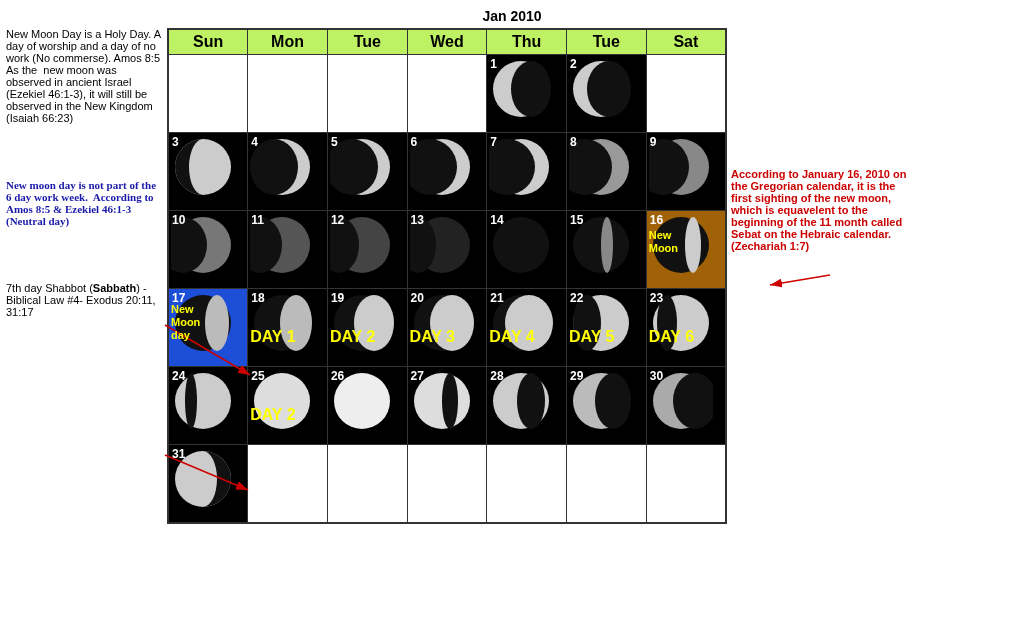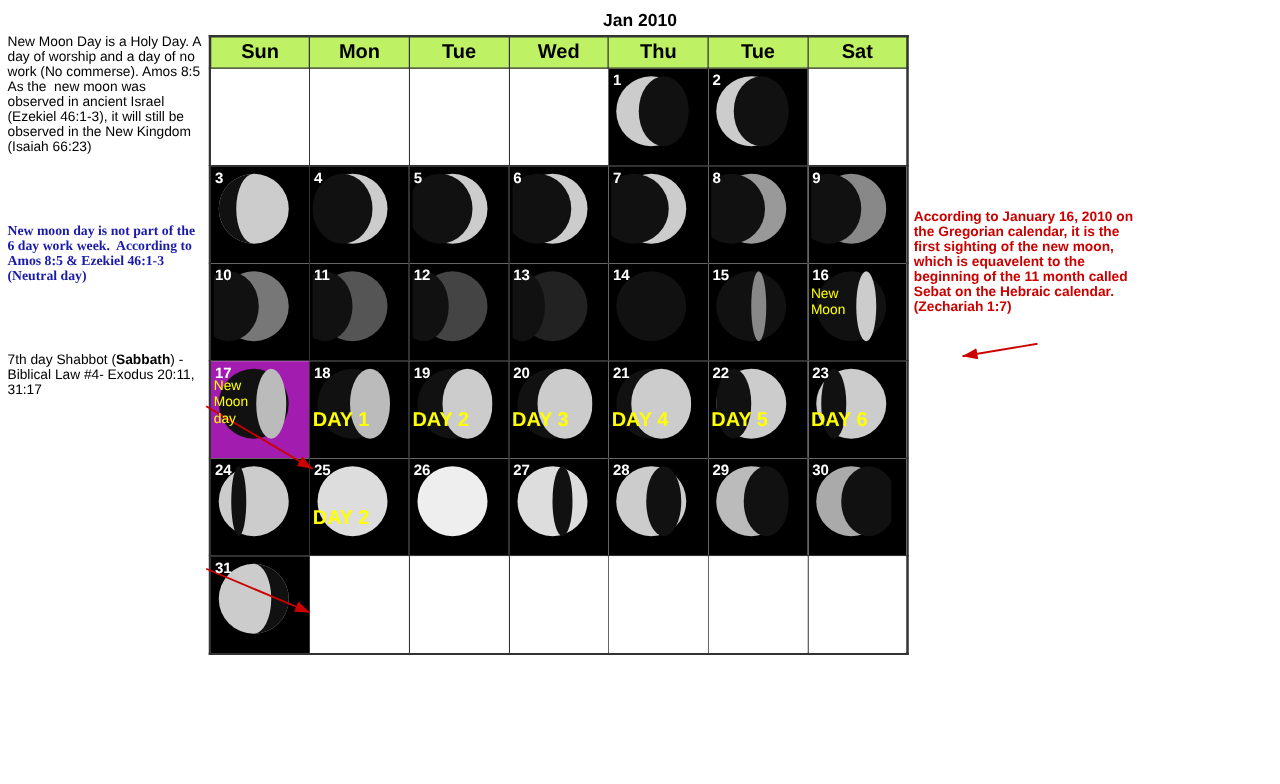--- a/index.html
+++ b/index.html
@@ -95,21 +95,21 @@
       font-weight: bold;
       color: yellow;
       z-index: 2;
       line-height: 1.1;
     }
     .new-moon-label {
       position: absolute;
       top: 18px;
       left: 2px;
       font-size: 11px;
-      font-weight: normal;
+      font-weight: bold;
       color: yellow;
       z-index: 2;
       line-height: 1.2;
     }
     .moon-svg {
       width: 64px;
       height: 64px;
     }
   </style>
 </head>
@@ -254,32 +254,32 @@
                 <circle cx="32" cy="32" r="28" fill="#111"></circle>
               </svg>
           </td>
           <td>
             <span class="day-number">15</span>
             <svg class="moon-svg" viewBox="0 0 64 64">
                 <circle cx="32" cy="32" r="28" fill="#111"></circle>
                 <ellipse cx="38" cy="32" rx="6" ry="28" fill="#888"></ellipse>
               </svg>
           </td>
-          <td style="background:#000000;">
+          <td style="background:#a16207;">
             <span class="day-number" style="color:#fff;">16</span>
             <span class="new-moon-label">New<br>Moon</span>
             <svg class="moon-svg" viewBox="0 0 64 64">
                 <circle cx="32" cy="32" r="28" fill="#111"></circle>
                 <ellipse cx="44" cy="32" rx="8" ry="28" fill="#ccc"></ellipse>
               </svg>
           </td>
         </tr>
 
         <tr>
-          <td style="background:#a21caf;">
+          <td style="background:#1d4ed8;">
             <span class="day-number" style="color:#fff;">17</span>
             <span class="new-moon-label" style="color:yellow; top:14px; font-size:11px;">New<br>Moon<br>day</span>
             <svg class="moon-svg" viewBox="0 0 64 64">
                 <circle cx="32" cy="32" r="28" fill="#111"></circle>
                 <ellipse cx="46" cy="32" rx="12" ry="28" fill="#bbb"></ellipse>
               </svg>
           </td>
           <td>
             <span class="day-number">18</span>
             <span class="day-label">DAY 1</span>

